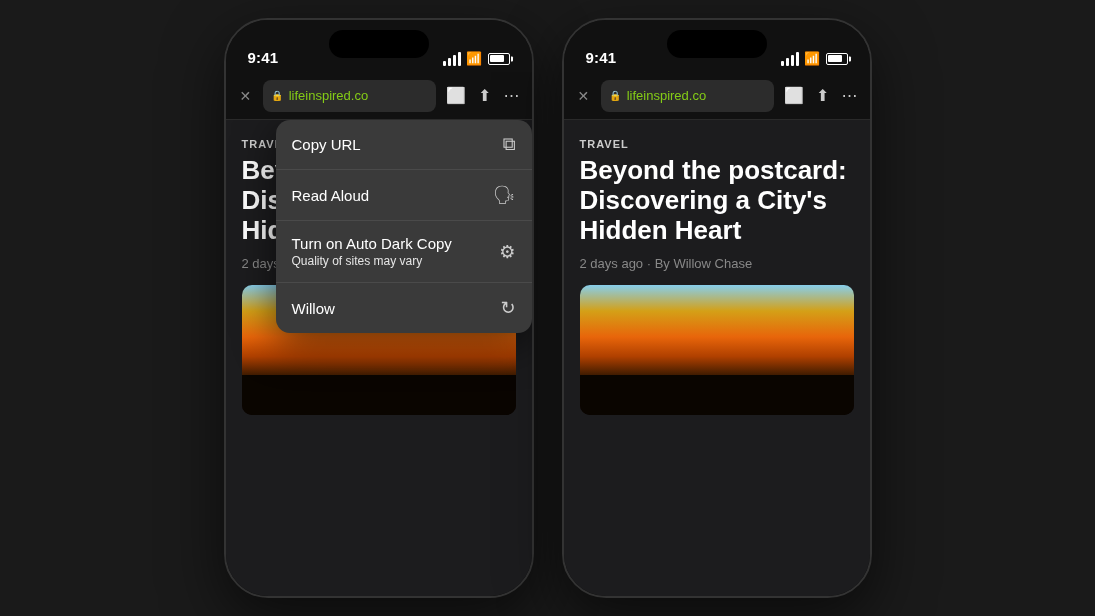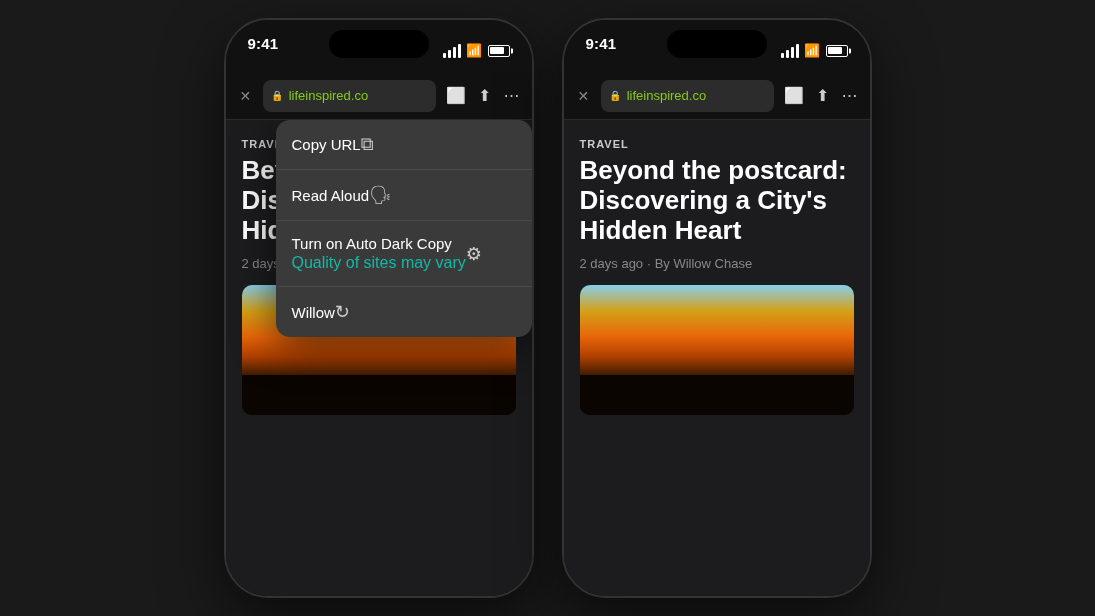--- a/index.html
+++ b/index.html
@@ -40,20 +40,21 @@
       left: 50%;
       transform: translateX(-50%);
       z-index: 10;
     }
 
     
     .status-bar {
       height: 52px;
       background: #111;
       display: flex;
+      align-items: flex-end;
       justify-content: space-between;
       padding: 15px 22px 6px;
       position: relative;
       z-index: 5;
     }
 
     .status-time {
       font-size: 15px;
       font-weight: 600;
       color: #fff;
@@ -239,20 +240,21 @@
       background: #3a3a3a;
       border-radius: 14px;
       overflow: hidden;
       z-index: 100;
       box-shadow: 0 10px 40px rgba(0,0,0,0.6);
     }
 
     .menu-item {
       display: flex;
       align-items: center;
+      justify-content: space-between;
       padding: 14px 16px;
       border-bottom: 1px solid #4a4a4a;
       cursor: pointer;
     }
 
     .menu-item:last-child {
       border-bottom: none;
     }
 
     .menu-item-left {
@@ -260,22 +262,22 @@
       flex-direction: column;
     }
 
     .menu-item-title {
       font-size: 15px;
       color: #fff;
       font-weight: 400;
     }
 
     .menu-item-subtitle {
-      font-size: 16px;
-      color: #14b8a6;
+      font-size: 12px;
+      color: #e5e5e5;
       margin-top: 2px;
     }
 
     .menu-item-icon {
       color: #ccc;
       font-size: 18px;
     }
 
     
     .phone-right .page-content {

